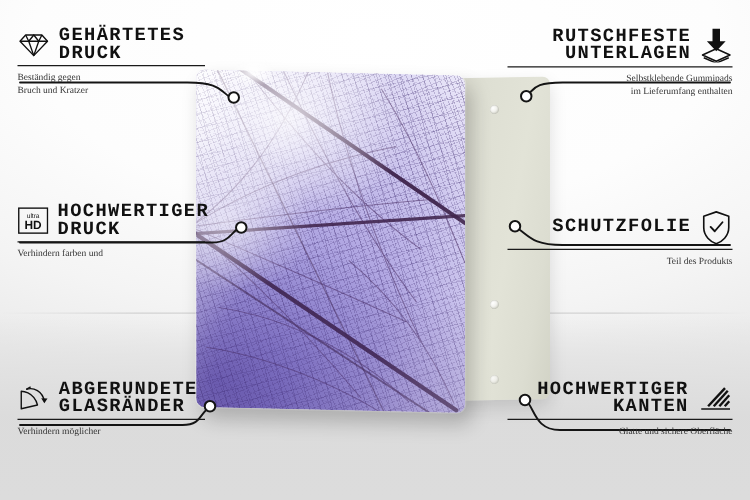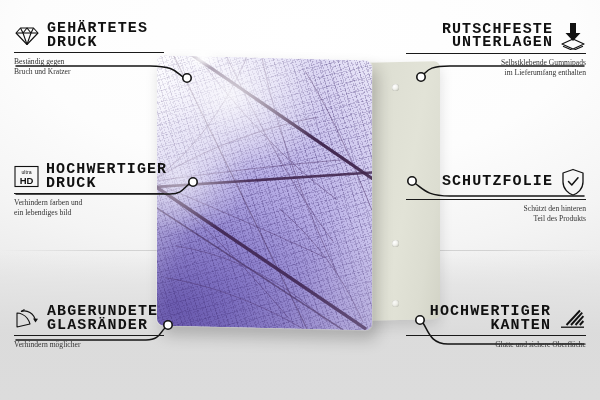--- a/index.html
+++ b/index.html
@@ -208,21 +208,20 @@
       <text x="12.5" y="9" text-anchor="middle" font-family="Liberation Sans, sans-serif" font-size="5.2" fill="#111">ultra</text>
       <text x="12.5" y="18.5" text-anchor="middle" font-family="Liberation Sans, sans-serif" font-size="9.5" font-weight="bold" fill="#111">HD</text>
     </svg>
     <div>
       <div class="co-title">HOCHWERTIGER</div>
       <div class="co-title">DRUCK</div>
     </div>
   </div>
   <div class="co-rule" style="width:150px;"></div>
   <div class="co-desc">Verhindern farben und</div>
-  <div class="co-desc">ein lebendiges bild</div>
 </div>
 
 <div class="callout left" style="left:14px; top:305px; width:150px;">
   <div class="co-head">
     <svg class="ico" width="26" height="22" viewBox="0 0 26 22">
       <path d="M3,19 L3,5 C3,5 13,5 16,16 L3,19 Z" fill="none" stroke="#111" stroke-width="1.1" stroke-linejoin="round"></path>
       <path d="M7,3.5 C13,1.5 20,5 21.5,13" fill="none" stroke="#111" stroke-width="1.1"></path>
       <path d="M21.5,14.5 L19,10.5 L24,10.8 Z" fill="#111"></path>
       <path d="M7,3.5 L10.5,1.5" fill="none" stroke="#111" stroke-width="1.1"></path>
     </svg>
@@ -256,21 +255,20 @@
   <div class="co-head">
     <div>
       <div class="co-title">SCHUTZFOLIE</div>
     </div>
     <svg class="ico" width="26" height="28" viewBox="0 0 26 28">
       <path d="M13,1.5 L23,5 L23,14 C23,21 17.5,25.5 13,27 C8.5,25.5 3,21 3,14 L3,5 Z" fill="none" stroke="#111" stroke-width="1.3" stroke-linejoin="round"></path>
       <path d="M8.5,13.5 L11.8,17 L18,9.8" fill="none" stroke="#111" stroke-width="1.5" stroke-linecap="round" stroke-linejoin="round"></path>
     </svg>
   </div>
   <div class="co-rule" style="width:180px;"></div>
-  <div class="co-desc">Schützt den hinteren</div>
   <div class="co-desc">Teil des Produkts</div>
 </div>
 
 <div class="callout right" style="left:406px; top:305px; width:180px;">
   <div class="co-head">
     <div>
       <div class="co-title">HOCHWERTIGER</div>
       <div class="co-title">KANTEN</div>
     </div>
     <svg class="ico" width="28" height="25" viewBox="0 0 28 25">

